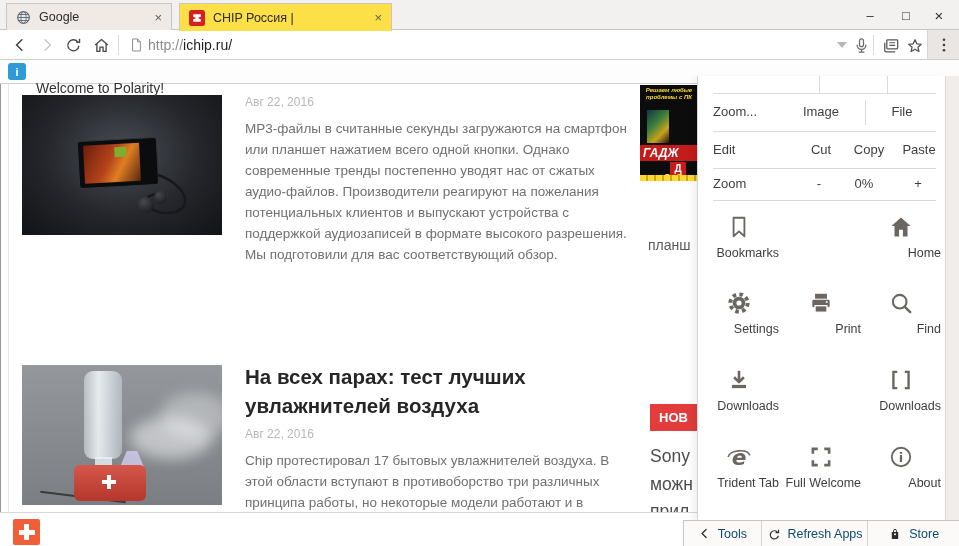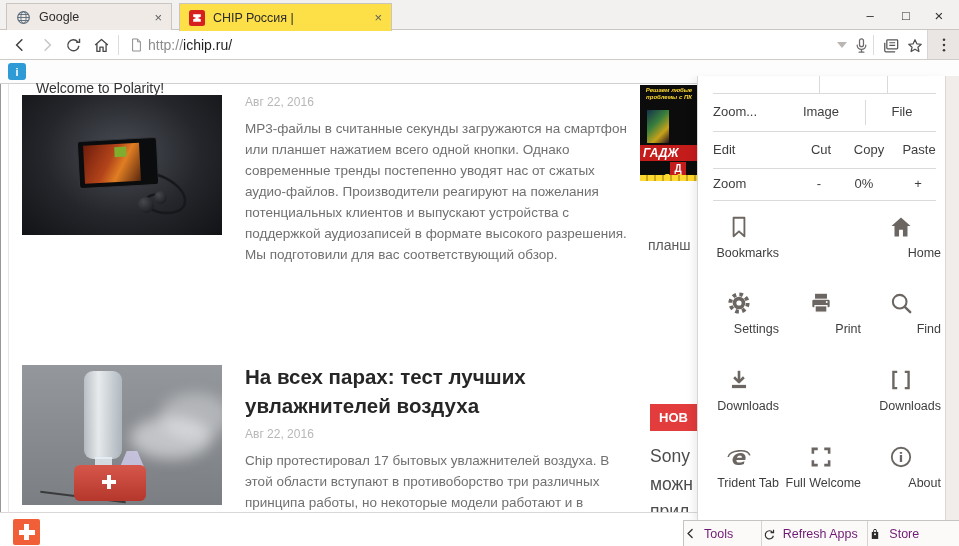--- a/index.html
+++ b/index.html
@@ -85,21 +85,21 @@
   .mitem{position:absolute;transform:translateX(-50%);white-space:nowrap;cursor:pointer}
   .mlab{position:absolute;left:0;cursor:default}
   .rvdiv{position:absolute;width:1px;background:#dcdad8}
   .mcell{position:absolute;width:80px;height:72px;text-align:right;cursor:pointer}
   .micon{margin:0 auto;width:26px;height:26px}
   .mlabel{margin-top:6px;font-size:12.5px;color:#3e3e3e}
   .scrollstrip{position:absolute;left:945px;top:76px;width:14px;height:444px;background:#f0edeb;border-left:1px solid #dbd8d6;z-index:10;cursor:pointer}
 
   
   .mbbar{position:absolute;left:683px;top:520px;width:276px;height:26px;background:#fbfaf9;border-top:1px solid #c6c3c1;border-left:1px solid #c6c3c1;display:flex;z-index:11}
-  .mbitem{display:flex;align-items:center;justify-content:flex-start;gap:7px;font-size:12.5px;color:#701a75;border-right:1px solid #d6d3d1;cursor:pointer}
+  .mbitem{display:flex;align-items:center;justify-content:center;gap:7px;font-size:12.5px;color:#0c4a6e;border-right:1px solid #d6d3d1;cursor:pointer}
   .mbitem:last-child{border-right:none}
 </style>
 </head>
 <body>
 
 <div class="screen">
 
   <div class="titlebar">
     <div class="tab tab-inactive">
       <svg width="15" height="15" viewBox="0 0 16 16">

